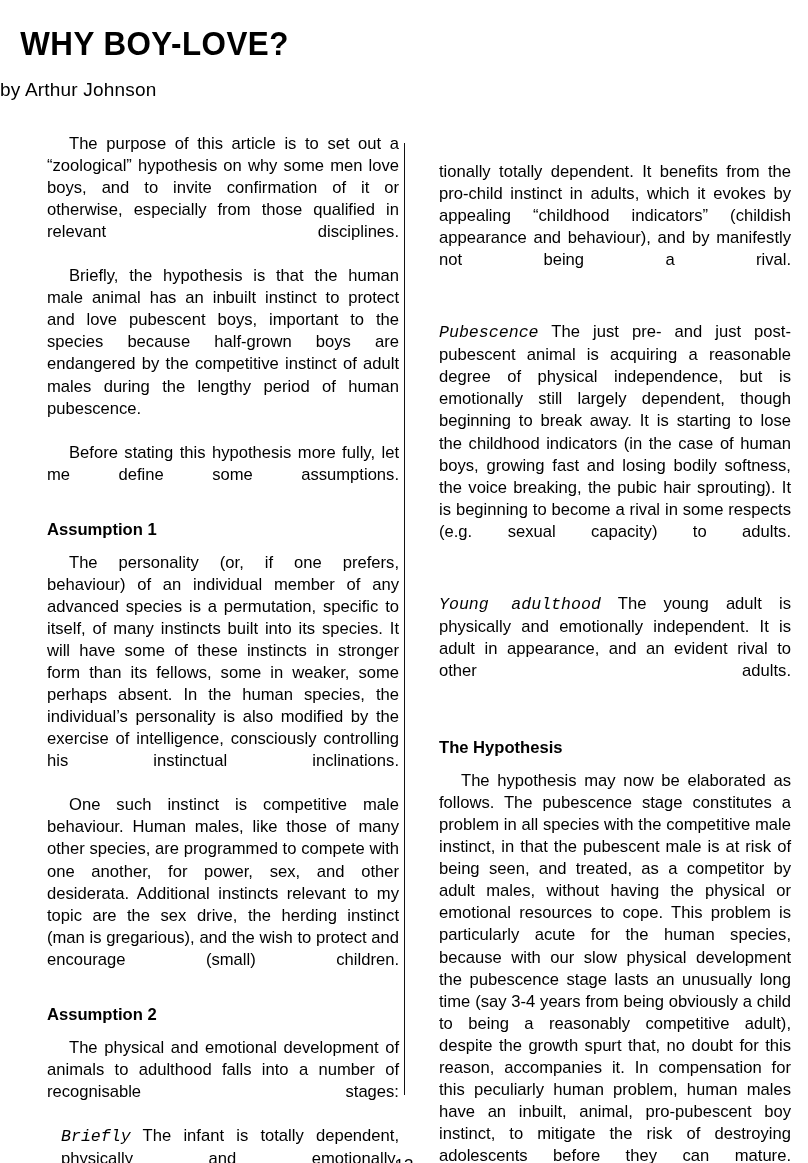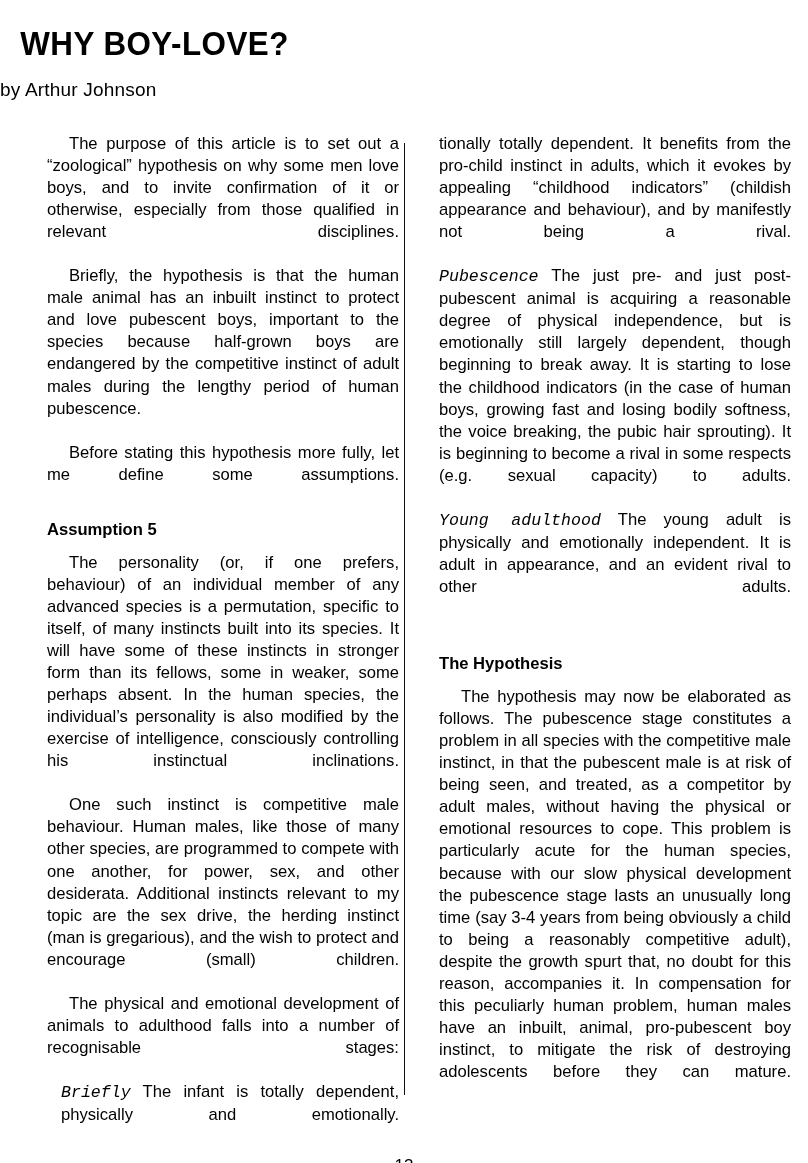--- a/index.html
+++ b/index.html
@@ -85,20 +85,21 @@
     margin: 0;
     padding-left: 14px;
     text-align: justify;
   }
   .stage-def .stage-name {
     font-style: italic;
     font-family: Liberation Mono, monospace;
   }
   .stage-def.runon {
     padding-left: 0;
+    margin-top: 28px;
   }
 
   .section-heading {
     margin: 0;
     font-weight: bold;
     font-size: 16.6px;
     line-height: 22.05px;
     padding-top: 11px;
     padding-bottom: 11px;
     text-align: left;
@@ -140,26 +141,27 @@
     <div id="column-divider"></div>
 
     <div class="column" id="column-left">
 
       <p class="para">The purpose of this article is to set out a “zoological” hypothesis on why some men love boys, and to invite confirmation of it or otherwise, especially from those qualified in relevant disciplines.</p>
 
       <p class="para">Briefly, the hypothesis is that the human male animal has an inbuilt instinct to protect and love pubescent boys, important to the species because half-grown boys are endangered by the competitive instinct of adult males during the lengthy period of human pubescence.</p>
 
       <p class="para">Before stating this hypothesis more fully, let me define some assumptions.</p>
 
-      <h2 class="section-heading">Assumption 5</h2>
+      <h2 class="section-heading">Assumption 1</h2>
 
       <p class="para">The personality (or, if one prefers, behaviour) of an individual member of any advanced species is a permutation, specific to itself, of many instincts built into its species. It will have some of these instincts in stronger form than its fellows, some in weaker, some perhaps absent. In the human species, the individual’s personality is also modified by the exercise of intelligence, consciously controlling his instinctual inclinations.</p>
 
       <p class="para">One such instinct is competitive male behaviour. Human males, like those of many other species, are programmed to compete with one another, for power, sex, and other desiderata. Additional instincts relevant to my topic are the sex drive, the herding instinct (man is gregarious), and the wish to protect and encourage (small) children.</p>
 
+      <h2 class="section-heading">Assumption 2</h2>
 
       <p class="para">The physical and emotional development of animals to adulthood falls into a number of recognisable stages:</p>
 
       <p class="stage-def">
         <span class="stage-name">Briefly</span><span> The infant is totally dependent, physically and emotionally.</span>
       </p>
 
     </div>
 
     <div class="column" id="column-right">

